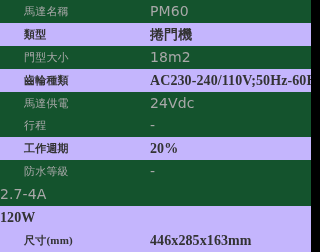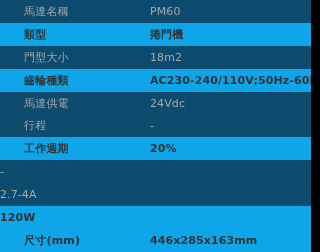--- a/index.html
+++ b/index.html
@@ -22,41 +22,42 @@
     box-sizing: border-box;
   }
   .spec-row {
     flex: 1 1 0;
     display: flex;
     align-items: center;
     box-sizing: border-box;
     min-height: 0;
   }
   .spec-row.row-light {
-    background: #0c4a6e;
+    background: #14532d;
   }
   .spec-row.row-dark {
-    background: #0ea5e9;
+    background: #c4b5fd;
+    font-family: Liberation Serif, serif;
   }
   .cell-label {
     width: 150px;
     flex: 0 0 150px;
     padding-left: 24px;
     box-sizing: border-box;
     font-size: 11px;
     line-height: 13px;
     letter-spacing: 0.2px;
     white-space: nowrap;
     overflow: hidden;
   }
   .cell-value {
     flex: 1 1 auto;
     padding-right: 22px;
     box-sizing: border-box;
-    font-size: 11px;
+    font-size: 14px;
     line-height: 13px;
     letter-spacing: 0.1px;
     white-space: nowrap;
     overflow: hidden;
   }
   
   .row-light .cell-label,
   .row-light .cell-value {
     color: #a8a8a8;
     font-weight: 400;
@@ -94,20 +95,21 @@
     </div>
     <div class="spec-row row-light">
       <div class="cell-label">行程</div>
       <div class="cell-value">-</div>
     </div>
     <div class="spec-row row-dark">
       <div class="cell-label">工作週期</div>
       <div class="cell-value">20%</div>
     </div>
     <div class="spec-row row-light">
+      <div class="cell-label">防水等級</div>
       <div class="cell-value">-</div>
     </div>
     <div class="spec-row row-light">
       <div class="cell-value">2.7-4A</div>
     </div>
     <div class="spec-row row-dark">
       <div class="cell-value">120W</div>
     </div>
     <div class="spec-row row-dark">
       <div class="cell-label">尺寸(mm)</div>

